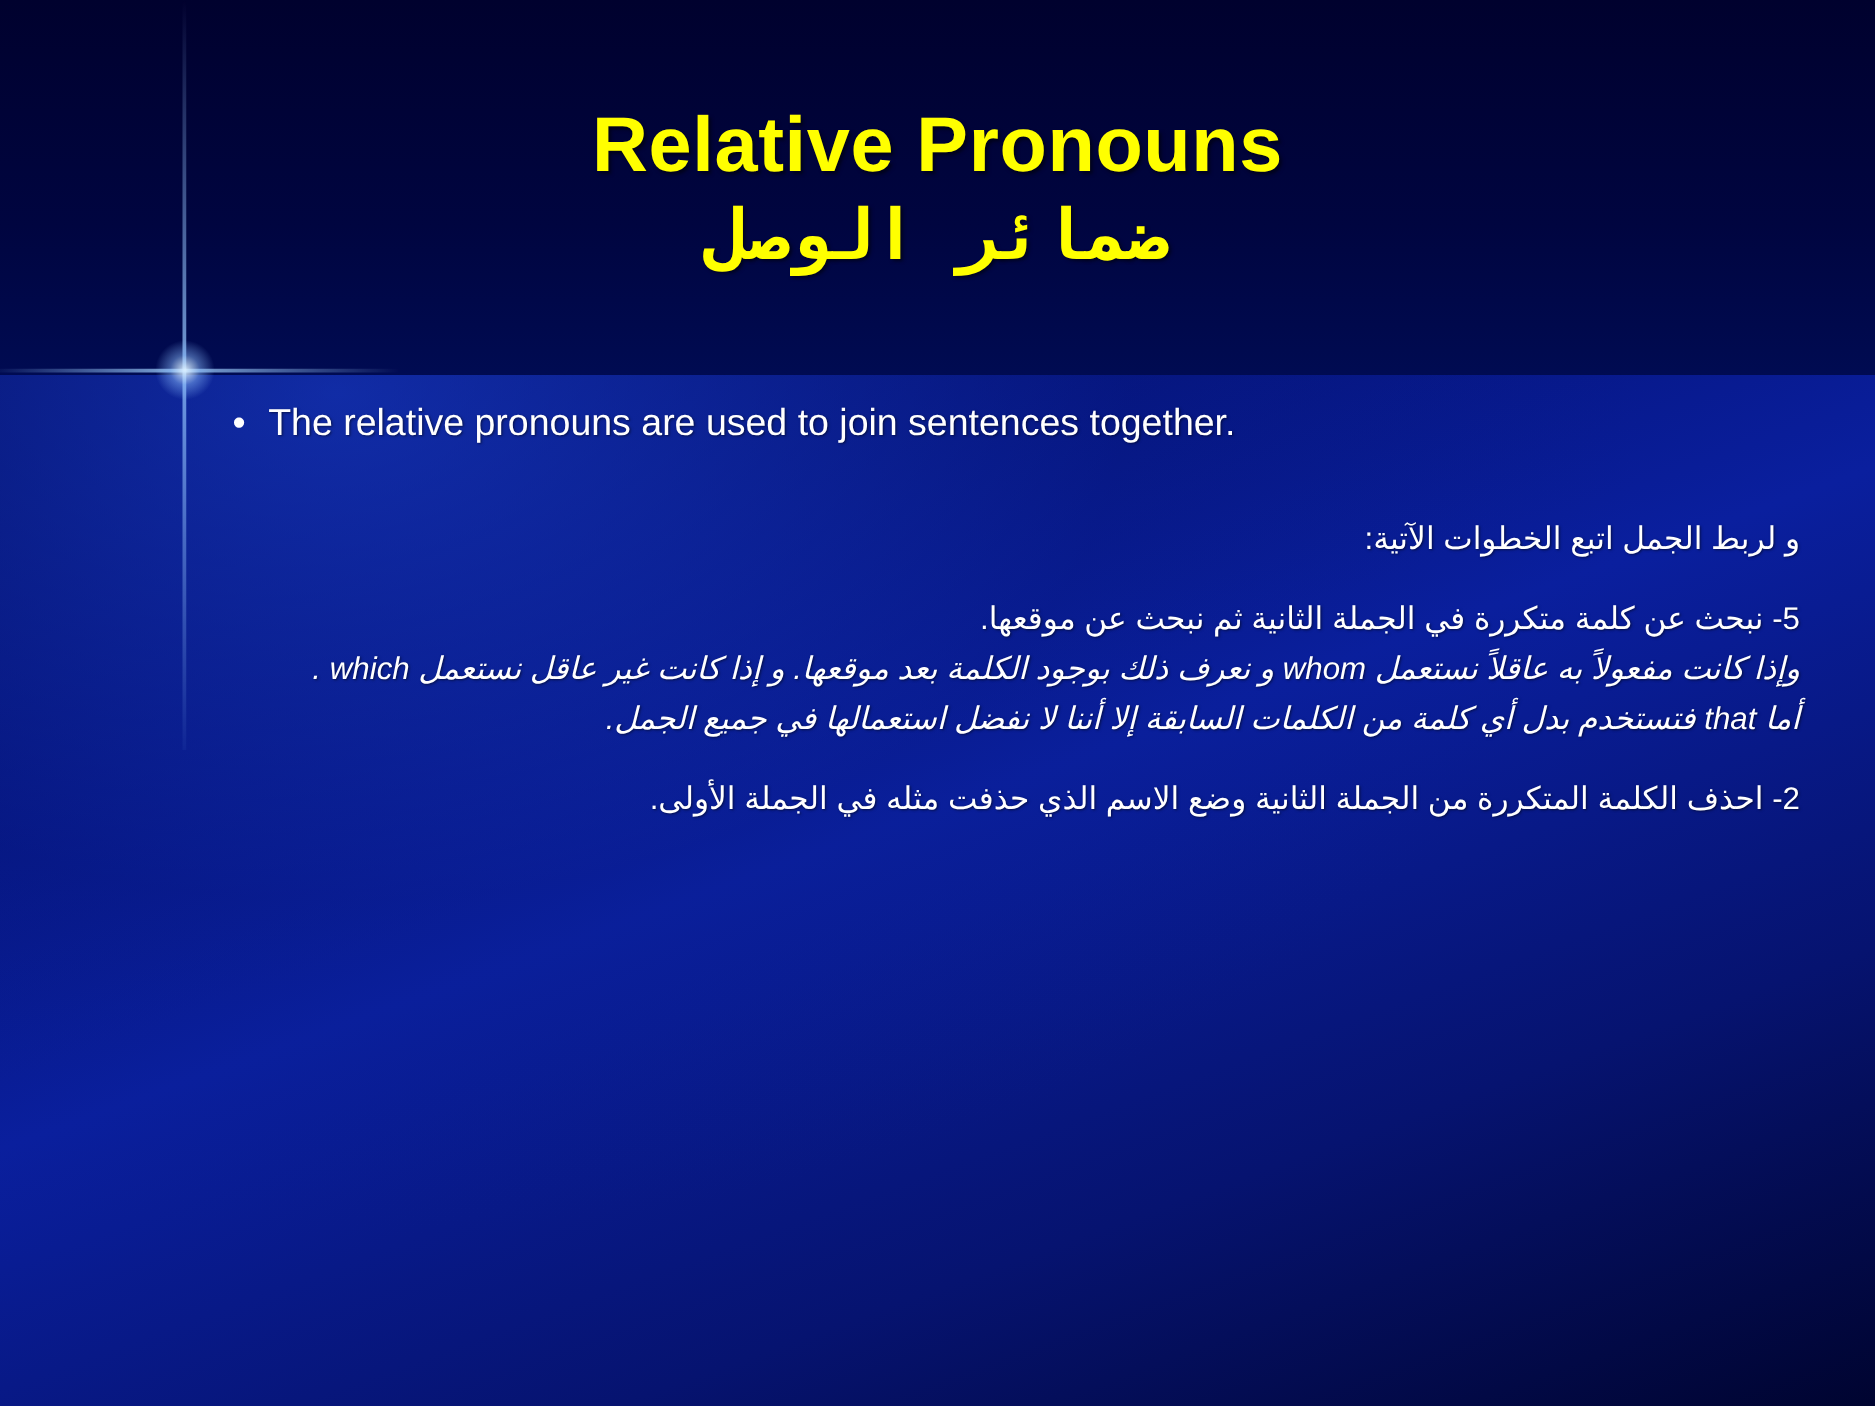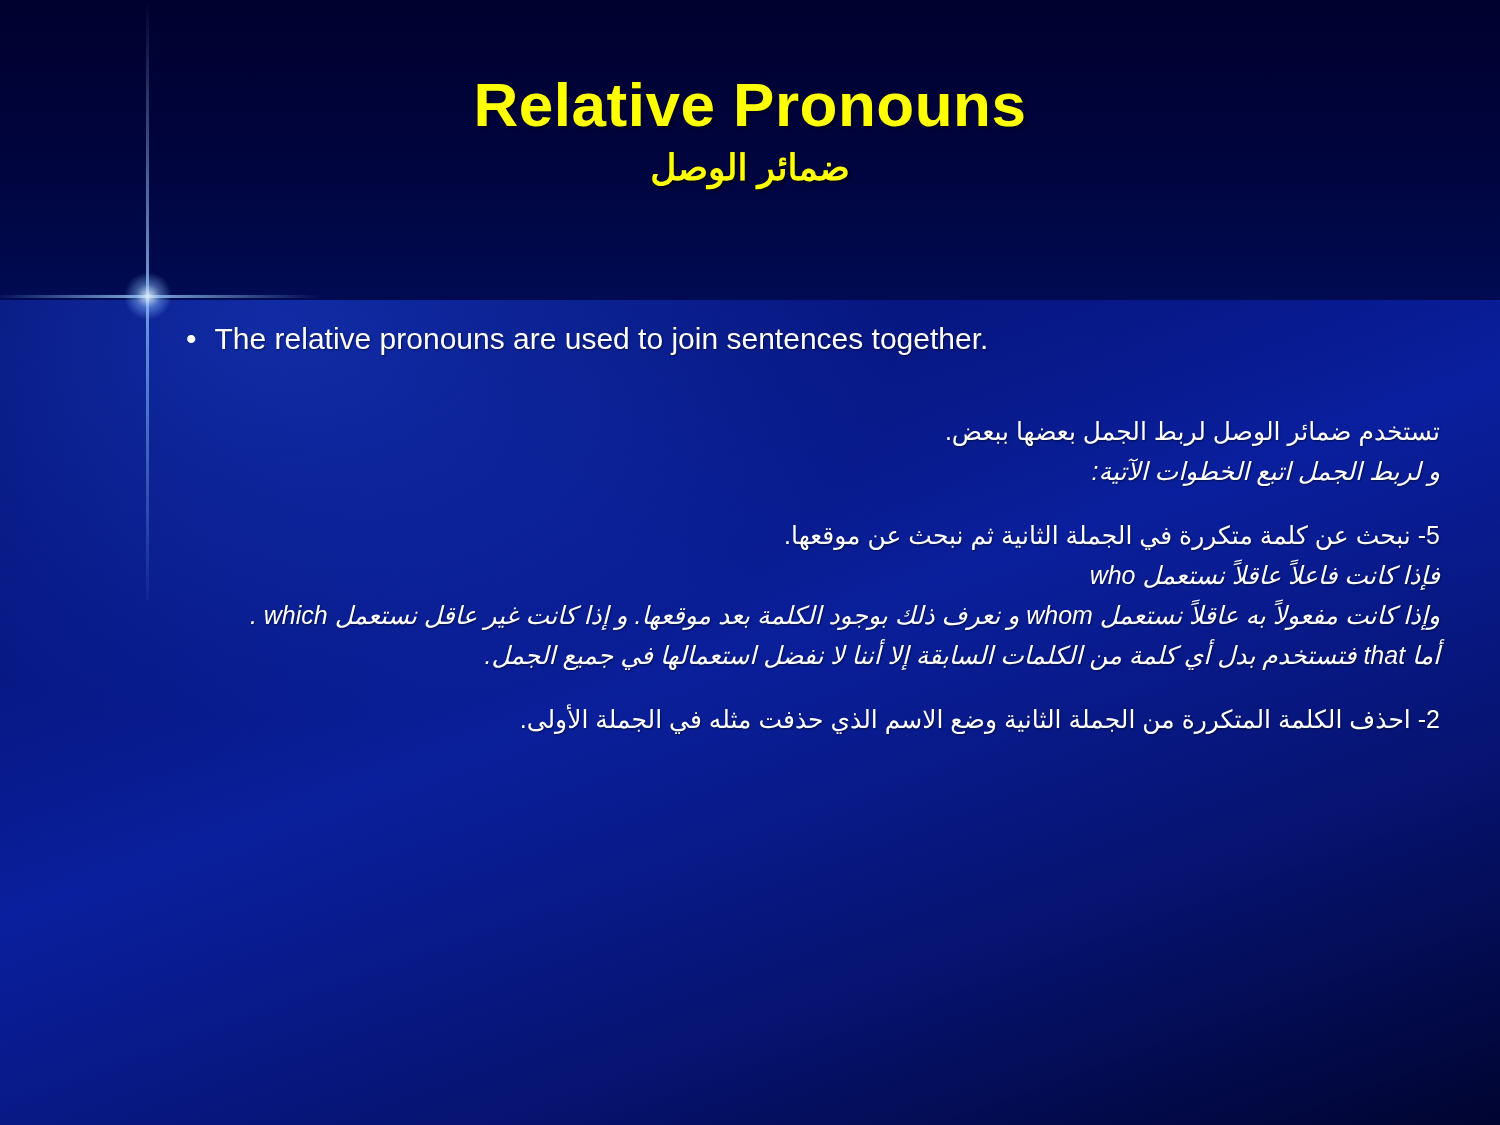--- a/index.html
+++ b/index.html
@@ -66,42 +66,43 @@
     left: 124px;
     top: 272px;
     width: 48px;
     height: 48px;
     border-radius: 50%;
     background: radial-gradient(circle, rgba(220,240,255,0.95) 0%, rgba(140,190,255,0.45) 35%, rgba(60,110,220,0) 70%);
   }
 
   .title-wrap {
     position: absolute;
-    top: 70px;
+    top: 82px;
     left: 0;
     width: 1500px;
     text-align: center;
     z-index: 5;
   }
   .title-en {
     color: #ffff00;
     font-size: 62px;
     font-weight: bold;
     line-height: 1.12;
     letter-spacing: 0.5px;
     text-shadow: 2px 2px 3px rgba(0,0,0,0.55);
   }
   .title-ar {
     color: #ffff00;
-    font-size: 36px;
+    font-size: 56px;
     font-weight: bold;
     line-height: 1.25;
     direction: rtl;
     margin-top: 6px;
     text-shadow: 2px 2px 3px rgba(0,0,0,0.55);
+    font-family: Liberation Mono, monospace;
   }
 
   .body-area {
     position: absolute;
     top: 318px;
     left: 0;
     width: 1500px;
     height: 800px;
     z-index: 5;
   }
@@ -160,27 +161,25 @@
   </div>
 
   <div class="body-area">
 
     <div class="bullet-row">
       <span class="bullet-dot">•</span>
       <span class="bullet-text">The relative pronouns are used to join sentences together.</span>
     </div>
 
     <div class="arabic-block">
-      <p class="ar-para ar-line">تستخدم ضمائر الوصل لربط الجمل بعضها ببعض.</p>
       <p class="ar-para ar-line">و لربط الجمل اتبع الخطوات الآتية:</p>
 
       <div class="ar-gap"></div>
 
       <p class="ar-para ar-line">5- نبحث عن كلمة متكررة في الجملة الثانية ثم نبحث عن موقعها.</p>
-      <p class="ar-para ar-line">فإذا كانت فاعلاً عاقلاً نستعمل   who</p>
       <p class="ar-para ar-line">وإذا كانت مفعولاً به عاقلاً نستعمل whom و نعرف ذلك بوجود الكلمة بعد موقعها.  و إذا كانت غير عاقل نستعمل which  .</p>
       <p class="ar-para ar-line">أما   that   فتستخدم بدل أي كلمة من الكلمات السابقة إلا أننا لا نفضل استعمالها في جميع الجمل.</p>
 
       <div class="ar-gap"></div>
 
       <p class="ar-para ar-line">2- احذف الكلمة المتكررة من الجملة الثانية وضع الاسم الذي حذفت مثله في الجملة الأولى.</p>
     </div>
 
   </div>
 </div>

